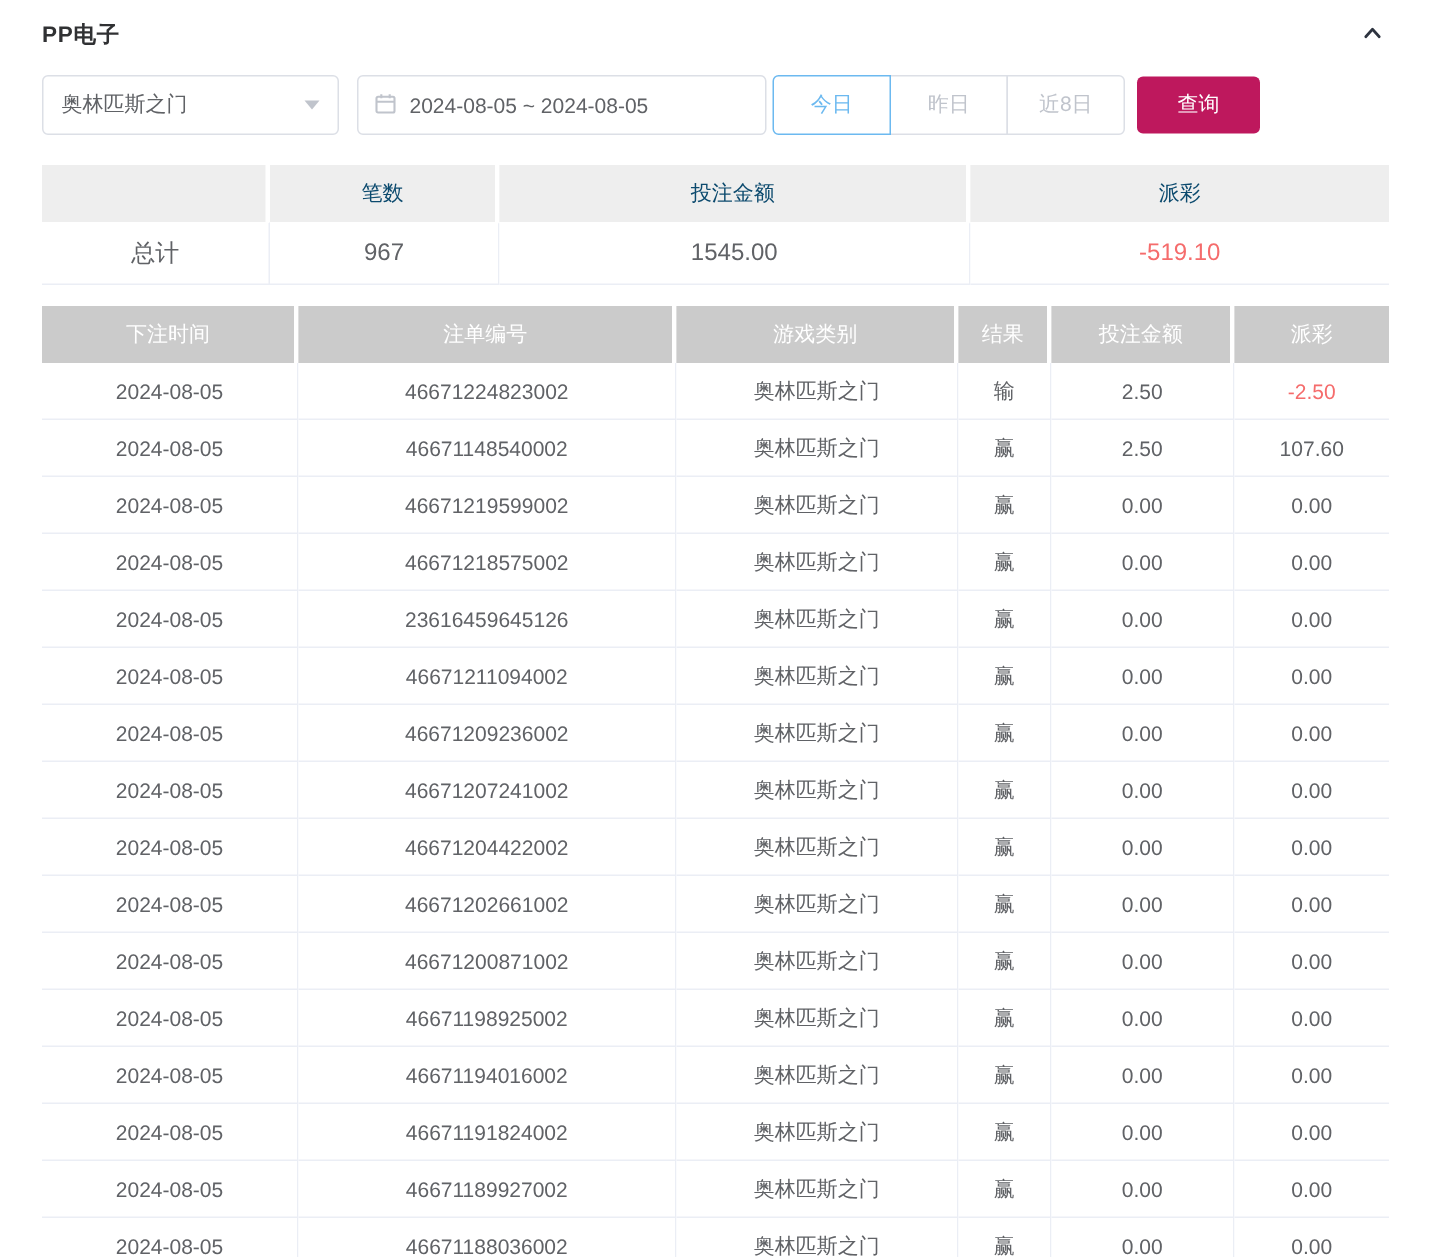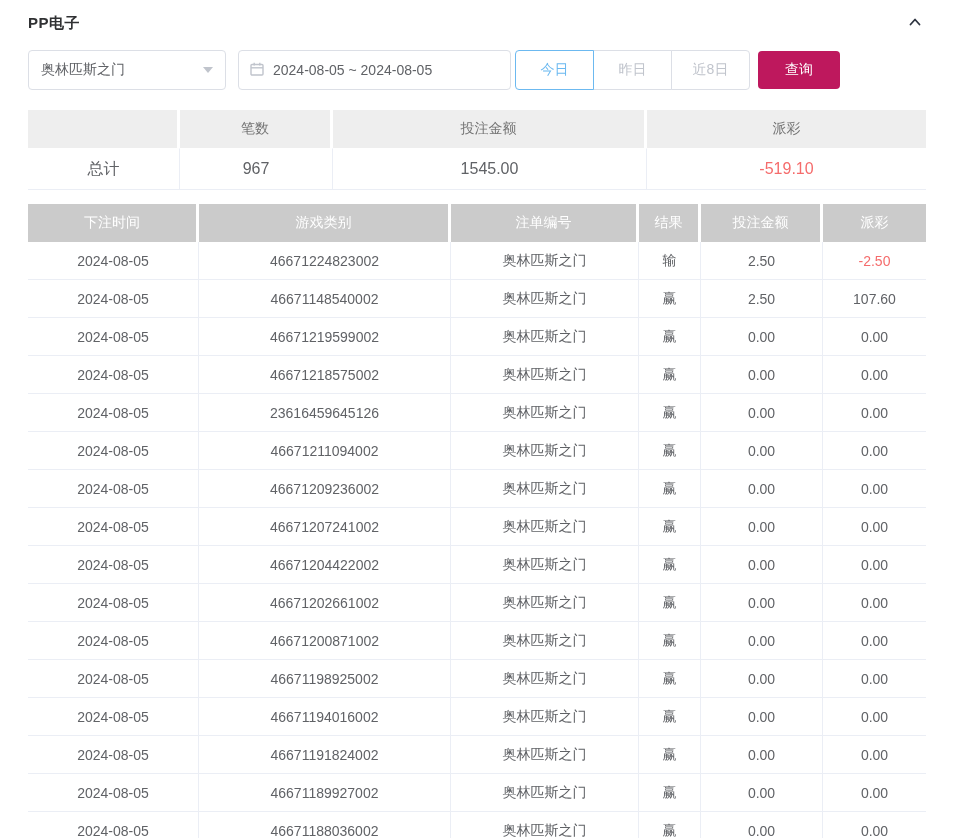--- a/index.html
+++ b/index.html
@@ -54,21 +54,21 @@
     background: #be185d; color: #fff; border: none; border-radius: 4px;
     font-size: 14px; cursor: pointer; font-family: inherit;
   }
 
   
   .summary { margin-top: 20px; width: 898px; }
   .summary-row { display: grid; grid-template-columns: 152px 153px 314px 279px; }
   .summary-head .s-cell {
     background: #eeeeee; height: 38px;
     display: flex; align-items: center; justify-content: center;
-    font-size: 14px; color: #737373; border-right: 3px solid #fff;
+    font-size: 14px; color: #0c4a6e; border-right: 3px solid #fff;
   }
   .summary-head .s-cell:last-child { border-right: none; }
   .summary-body .s-cell {
     background: #fff; height: 42px;
     display: flex; align-items: center; justify-content: center;
     font-size: 16px; color: #606266;
     border-right: 1px solid #ebeef5; border-bottom: 1px solid #ebeef5; border-top: 1px solid #fff;
   }
   .summary-body .s-cell:last-child { border-right: none; }
   .neg { color: #f56c6c !important; }
@@ -145,22 +145,22 @@
       <div class="s-cell">总计</div>
       <div class="s-cell">967</div>
       <div class="s-cell">1545.00</div>
       <div class="s-cell neg">-519.10</div>
     </div>
   </div>
 
   <div class="bet-table">
     <div class="t-head">
       <div class="h-cell">下注时间</div>
+      <div class="h-cell">注单编号</div>
       <div class="h-cell">游戏类别</div>
-      <div class="h-cell">注单编号</div>
       <div class="h-cell">结果</div>
       <div class="h-cell">投注金额</div>
       <div class="h-cell">派彩</div>
     </div>
     <div id="table-body">
   <div class="t-row">
     <div class="t-cell">2024-08-05</div>
     <div class="t-cell">46671224823002</div>
     <div class="t-cell">奥林匹斯之门</div>
     <div class="t-cell">输</div>

